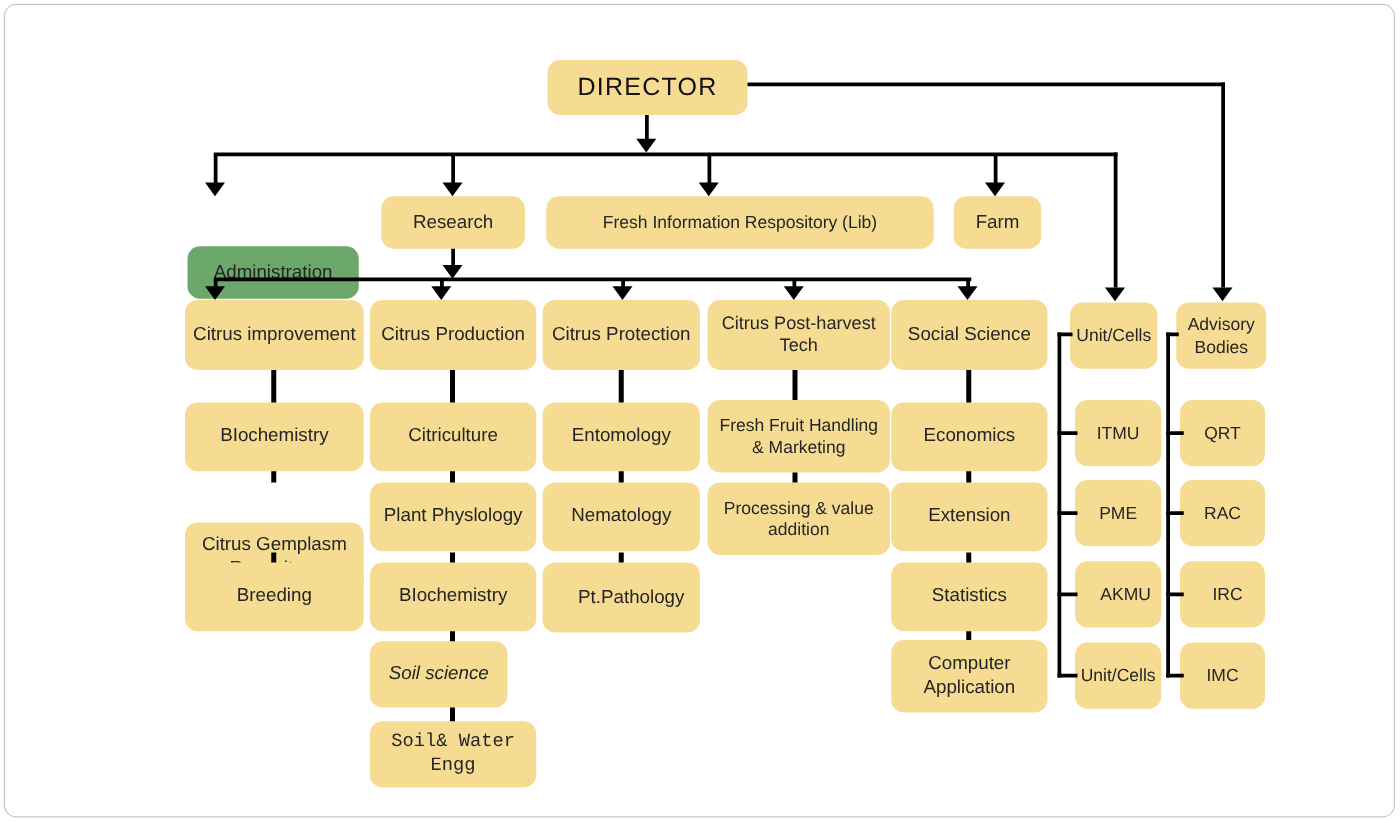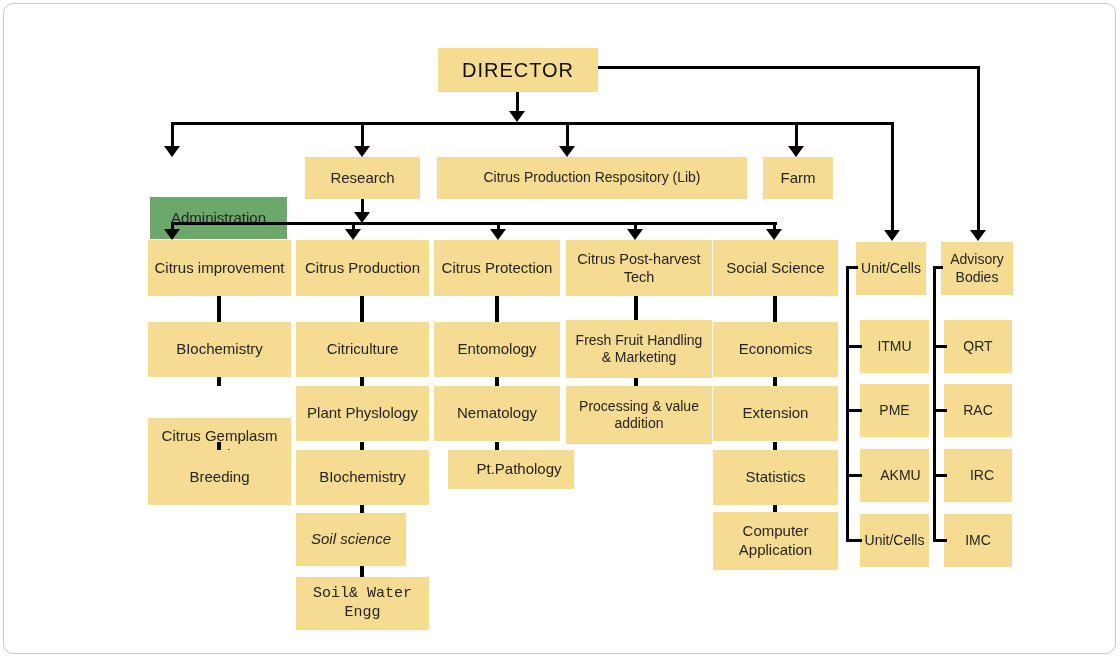--- a/index.html
+++ b/index.html
@@ -14,60 +14,60 @@
     font-family:"Liberation Sans",sans-serif;color:var(--text);
   }
   .frame{
     position:absolute;left:3px;top:3px;width:1111px;height:649px;
     border:1.5px solid #c9c9c9;border-radius:10px;pointer-events:none;
   }
   .box{
     position:absolute;background:var(--yellow);
     display:flex;align-items:center;justify-content:center;text-align:center;
     font-size:15px;line-height:1.25;padding:2px 4px;box-sizing:border-box;
-    border-radius:0;color:var(--text);
+    border-radius:10px;color:var(--text);
   }
   .box.green{background:var(--green);margin-top:40px;}
   .hline,.vline{position:absolute;background:var(--line);}
   .arrow{
     position:absolute;width:0;height:0;
     border-left:8px solid transparent;border-right:8px solid transparent;
     border-top:11px solid var(--line);
   }
   .director{font-size:20px;letter-spacing:1px;color:#111;}
 </style>
 </head>
 <body>
 
 <div class="canvas">
   <div class="frame"></div>
 
   <div class="box director" style="left:438px;top:48px;width:160px;height:44px;">DIRECTOR</div>
 
   <div class="box green" style="left:150px;top:157px;width:137px;height:42px;">Administration</div>
   <div class="box" style="left:305px;top:157px;width:115px;height:42px;">Research</div>
-  <div class="box" style="left:437px;top:157px;width:310px;height:42px;font-size:14px;">Citrus Production Respository (Lib)</div>
+  <div class="box" style="left:437px;top:157px;width:310px;height:42px;font-size:14px;">Fresh Information Respository (Lib)</div>
   <div class="box" style="left:763px;top:157px;width:70px;height:42px;">Farm</div>
 
   <div class="box" style="left:148px;top:240px;width:143px;height:56px;">Citrus improvement</div>
   <div class="box" style="left:148px;top:322px;width:143px;height:55px;">BIochemistry</div>
   <div class="box" style="left:148px;top:386px;width:143px;height:56px;margin-top:32px;">Citrus Gemplasm Repository</div>
   <div class="box" style="left:148px;top:450px;width:143px;height:55px;">Breeding</div>
 
   <div class="box" style="left:296px;top:240px;width:133px;height:56px;">Citrus Production</div>
   <div class="box" style="left:296px;top:322px;width:133px;height:55px;">Citriculture</div>
   <div class="box" style="left:296px;top:386px;width:133px;height:55px;">Plant Physlology</div>
   <div class="box" style="left:296px;top:450px;width:133px;height:55px;">BIochemistry</div>
   <div class="box" style="left:296px;top:513px;width:110px;height:53px;font-style:italic;">Soil science</div>
   <div class="box" style="left:296px;top:577px;width:133px;height:53px;font-family:Liberation Mono, monospace;">Soil&amp; Water Engg</div>
 
   <div class="box" style="left:434px;top:240px;width:126px;height:56px;">Citrus Protection</div>
   <div class="box" style="left:434px;top:322px;width:126px;height:55px;">Entomology</div>
   <div class="box" style="left:434px;top:386px;width:126px;height:55px;">Nematology</div>
-  <div class="box" style="left:448px;top:450px;width:126px;height:39px;padding-left:20px;">Pt.Pathology</div>
+  <div class="box" style="left:434px;top:450px;width:126px;height:56px;padding-left:20px;">Pt.Pathology</div>
 
   <div class="box" style="left:566px;top:240px;width:146px;height:56px;font-size:14.5px;">Citrus Post-harvest Tech</div>
   <div class="box" style="left:566px;top:320px;width:146px;height:58px;font-size:14px;">Fresh Fruit Handling &amp; Marketing</div>
   <div class="box" style="left:566px;top:386px;width:146px;height:58px;font-size:14px;">Processing &amp; value addition</div>
 
   <div class="box" style="left:713px;top:240px;width:125px;height:56px;">Social Science</div>
   <div class="box" style="left:713px;top:322px;width:125px;height:55px;">Economics</div>
   <div class="box" style="left:713px;top:386px;width:125px;height:55px;">Extension</div>
   <div class="box" style="left:713px;top:450px;width:125px;height:55px;">Statistics</div>
   <div class="box" style="left:713px;top:512px;width:125px;height:58px;">Computer Application</div>

